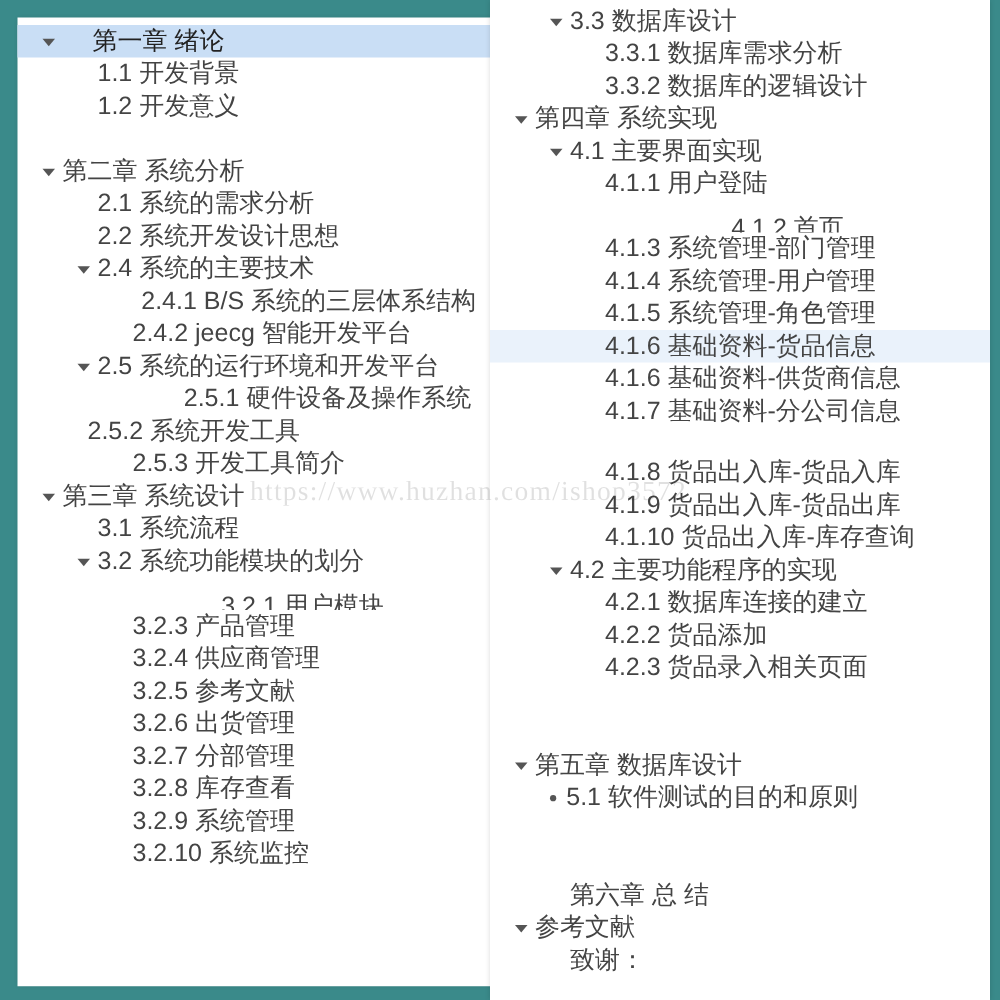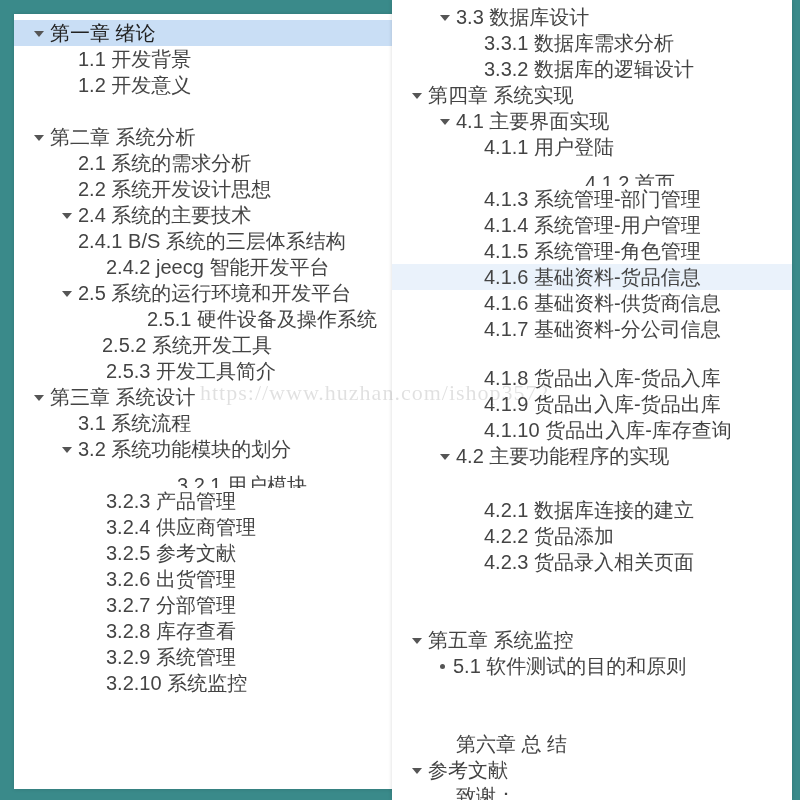--- a/index.html
+++ b/index.html
@@ -40,20 +40,21 @@
     white-space: nowrap;
     overflow: hidden;
     cursor: pointer;
     font-size: 20px;
     color: #444;
   }
   .row.selected-blue {
     background: #c9def5;
     font-weight: 500;
     color: #222;
+    gap: 24px;
   }
   .row.selected-light {
     background: #eaf2fb;
   }
   .arrow {
     width: 0; height: 0;
     border-style: solid;
     display: inline-block;
     flex-shrink: 0;
     margin-right: 6px;
@@ -116,37 +117,37 @@
       <span class="txt">2.1 系统的需求分析</span>
     </div>
     <div class="row" style="padding-left: 48px;">
       <span class="arrow spacer"></span>
       <span class="txt">2.2 系统开发设计思想</span>
     </div>
     <div class="row" style="padding-left: 48px;">
       <span class="arrow open"></span>
       <span class="txt">2.4 系统的主要技术</span>
     </div>
-    <div class="row" style="padding-left: 48px;">
+    <div class="row" style="padding-left: 48px; margin-left: 35px;">
       <span class="arrow spacer"></span>
       <span class="txt">2.4.1 B/S 系统的三层体系结构</span>
     </div>
     <div class="row" style="padding-left: 76px;">
       <span class="arrow spacer"></span>
       <span class="txt">2.4.2 jeecg  智能开发平台</span>
     </div>
     <div class="row" style="padding-left: 48px;">
       <span class="arrow open"></span>
       <span class="txt">2.5 系统的运行环境和开发平台</span>
     </div>
     <div class="row" style="padding-left: 76px; margin-left: 41px;">
       <span class="arrow spacer"></span>
       <span class="txt">2.5.1 硬件设备及操作系统</span>
     </div>
-    <div class="row" style="padding-left: 60px; gap: 12px;">
+    <div class="row" style="padding-left: 40px;">
       <span class="arrow spacer"></span>
       <span class="txt">2.5.2 系统开发工具</span>
     </div>
     <div class="row" style="padding-left: 76px;">
       <span class="arrow spacer"></span>
       <span class="txt">2.5.3 开发工具简介</span>
     </div>
     <div class="row" style="padding-left: 20px;">
       <span class="arrow open"></span>
       <span class="txt">第三章  系统设计</span>
@@ -258,21 +259,21 @@
       <span class="txt">4.1.9 货品出入库-货品出库</span>
     </div>
     <div class="row" style="padding-left: 76px;">
       <span class="arrow spacer"></span>
       <span class="txt">4.1.10 货品出入库-库存查询</span>
     </div>
     <div class="row" style="padding-left: 48px;">
       <span class="arrow open"></span>
       <span class="txt">4.2 主要功能程序的实现</span>
     </div>
-    <div class="row" style="padding-left: 76px; margin-top: 28px;">
+    <div class="row" style="padding-left: 76px;">
       <span class="arrow spacer"></span>
       <span class="txt">4.2.1 数据库连接的建立</span>
     </div>
     <div class="row" style="padding-left: 76px;">
       <span class="arrow spacer"></span>
       <span class="txt">4.2.2 货品添加</span>
     </div>
     <div class="row" style="padding-left: 76px;">
       <span class="arrow spacer"></span>
       <span class="txt">4.2.3 货品录入相关页面</span>
@@ -280,21 +281,21 @@
     <div class="row" style="padding-left: 20px;">
       <span class="arrow spacer"></span>
       <span class="txt"></span>
     </div>
     <div class="row" style="padding-left: 20px;">
       <span class="arrow spacer"></span>
       <span class="txt"></span>
     </div>
     <div class="row" style="padding-left: 20px;">
       <span class="arrow open"></span>
-      <span class="txt">第五章  系统监控</span>
+      <span class="txt">第五章  数据库设计</span>
     </div>
     <div class="row" style="padding-left: 48px;">
       <span class="dot"></span>
       <span class="txt">5.1  软件测试的目的和原则</span>
     </div>
     <div class="row" style="padding-left: 20px;">
       <span class="arrow spacer"></span>
       <span class="txt"></span>
     </div>
     <div class="row" style="padding-left: 20px;">

